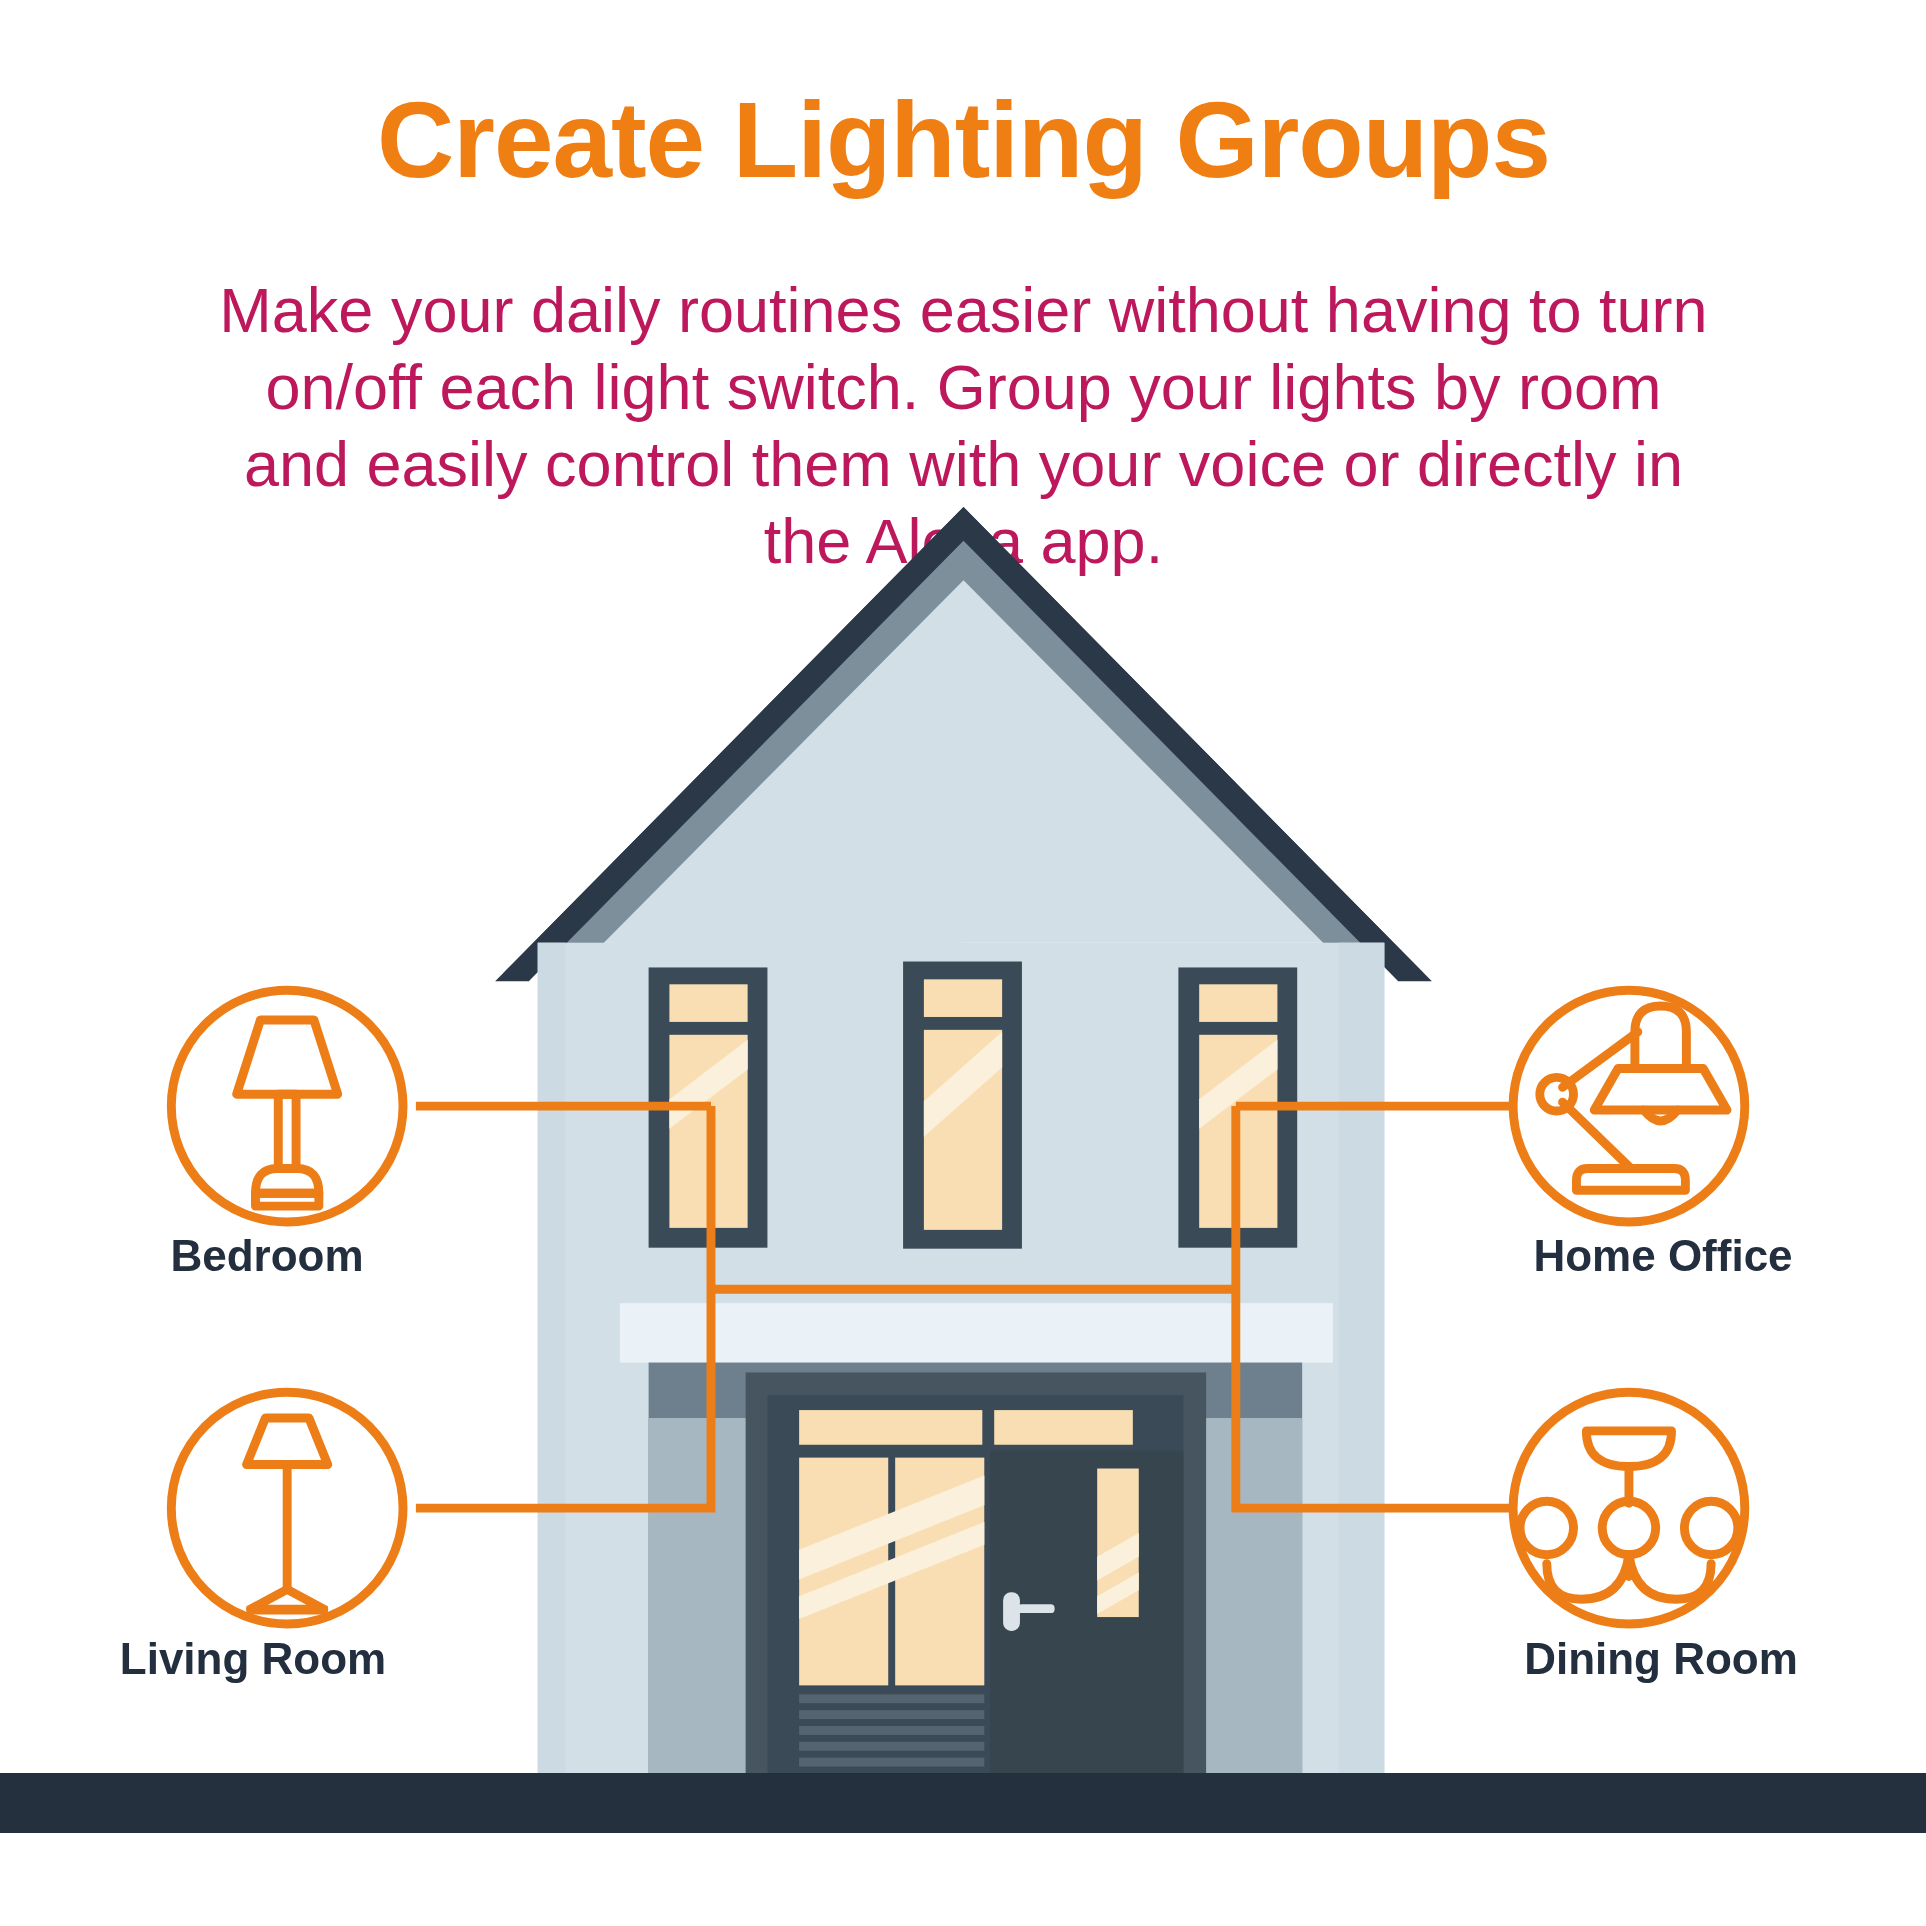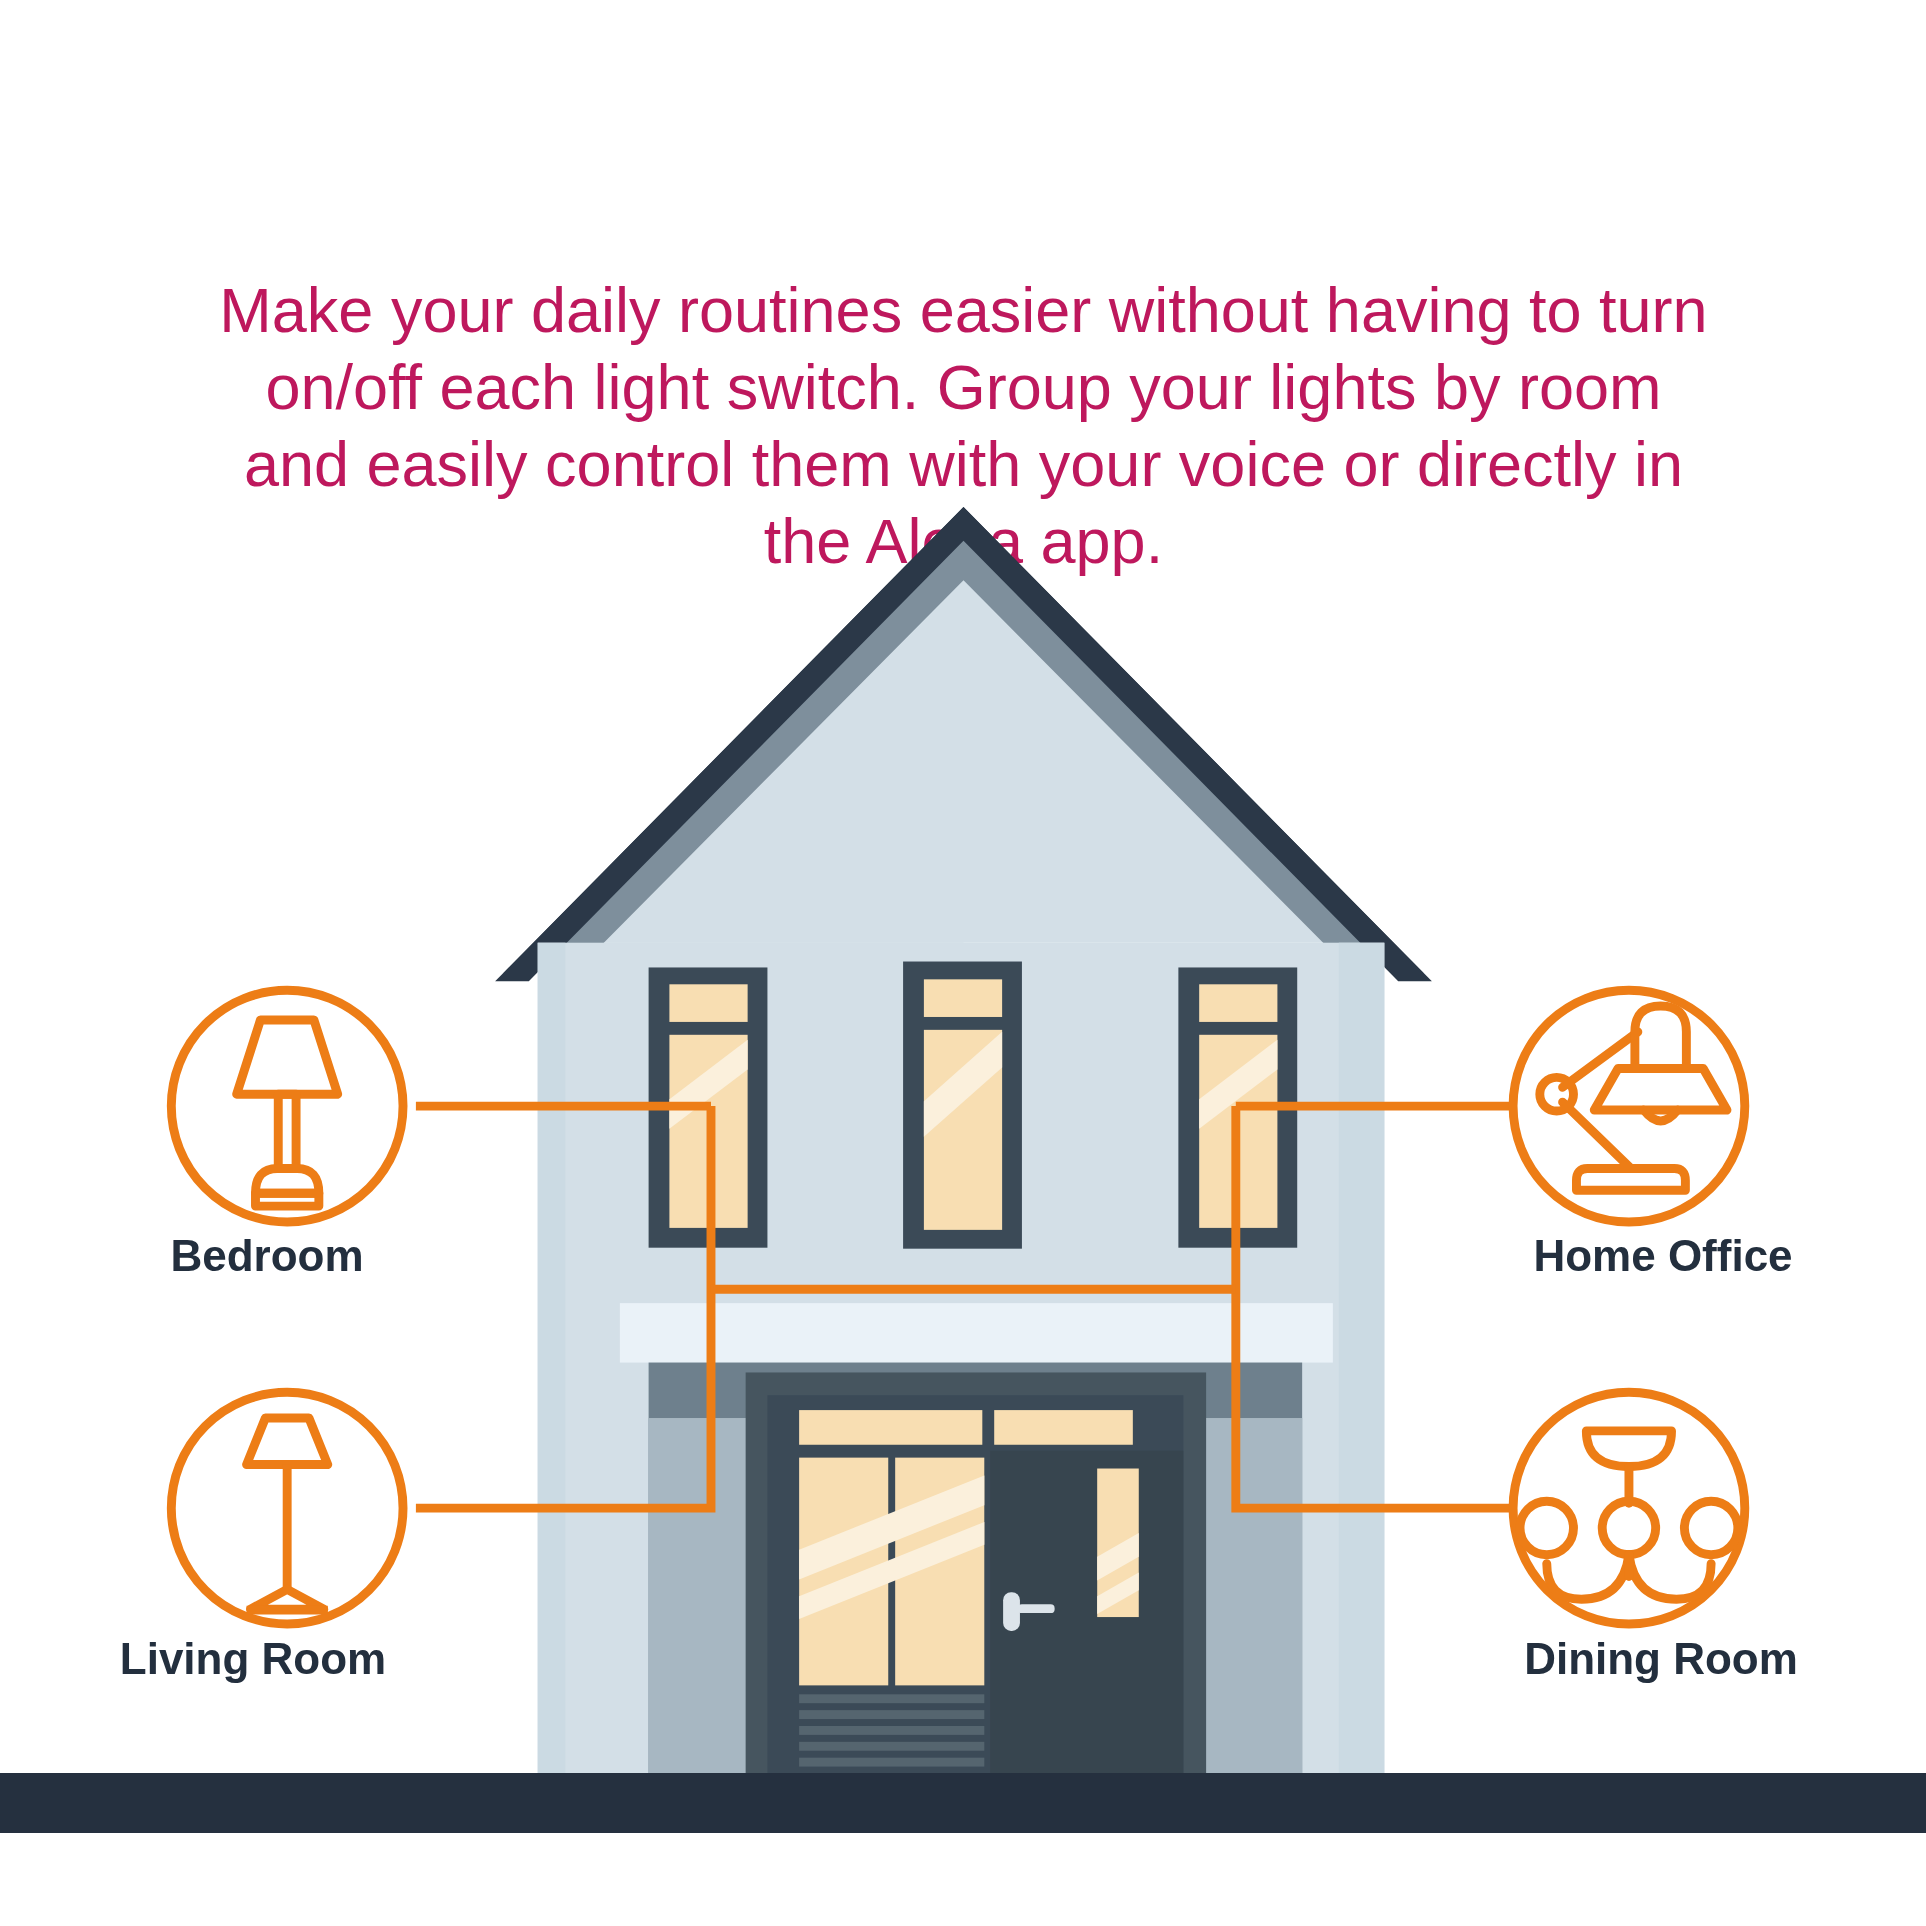--- a/index.html
+++ b/index.html
@@ -54,20 +54,21 @@
   #bottom-bar{
     position:absolute;left:0;top:1773px;width:1927px;height:60px;
     background:#25303F;
   }
 </style>
 </head>
 <body>
 
 <div id="stage">
 
+  <div class="title">Create Lighting Groups</div>
   <div class="subtitle">Make your daily routines easier without having to turn on/off each light switch. Group your lights by room and easily control them with your voice or directly in the Alexa app.</div>
 
   <svg id="scene" viewBox="0 0 1946 1946">
 
     <g>
 
       <polygon points="973,565 1355,952 591,952" fill="#D3DFE7"></polygon>
 
       <polygon points="973,565 973,952 591,952" fill="#D3DFE7"></polygon>
 

